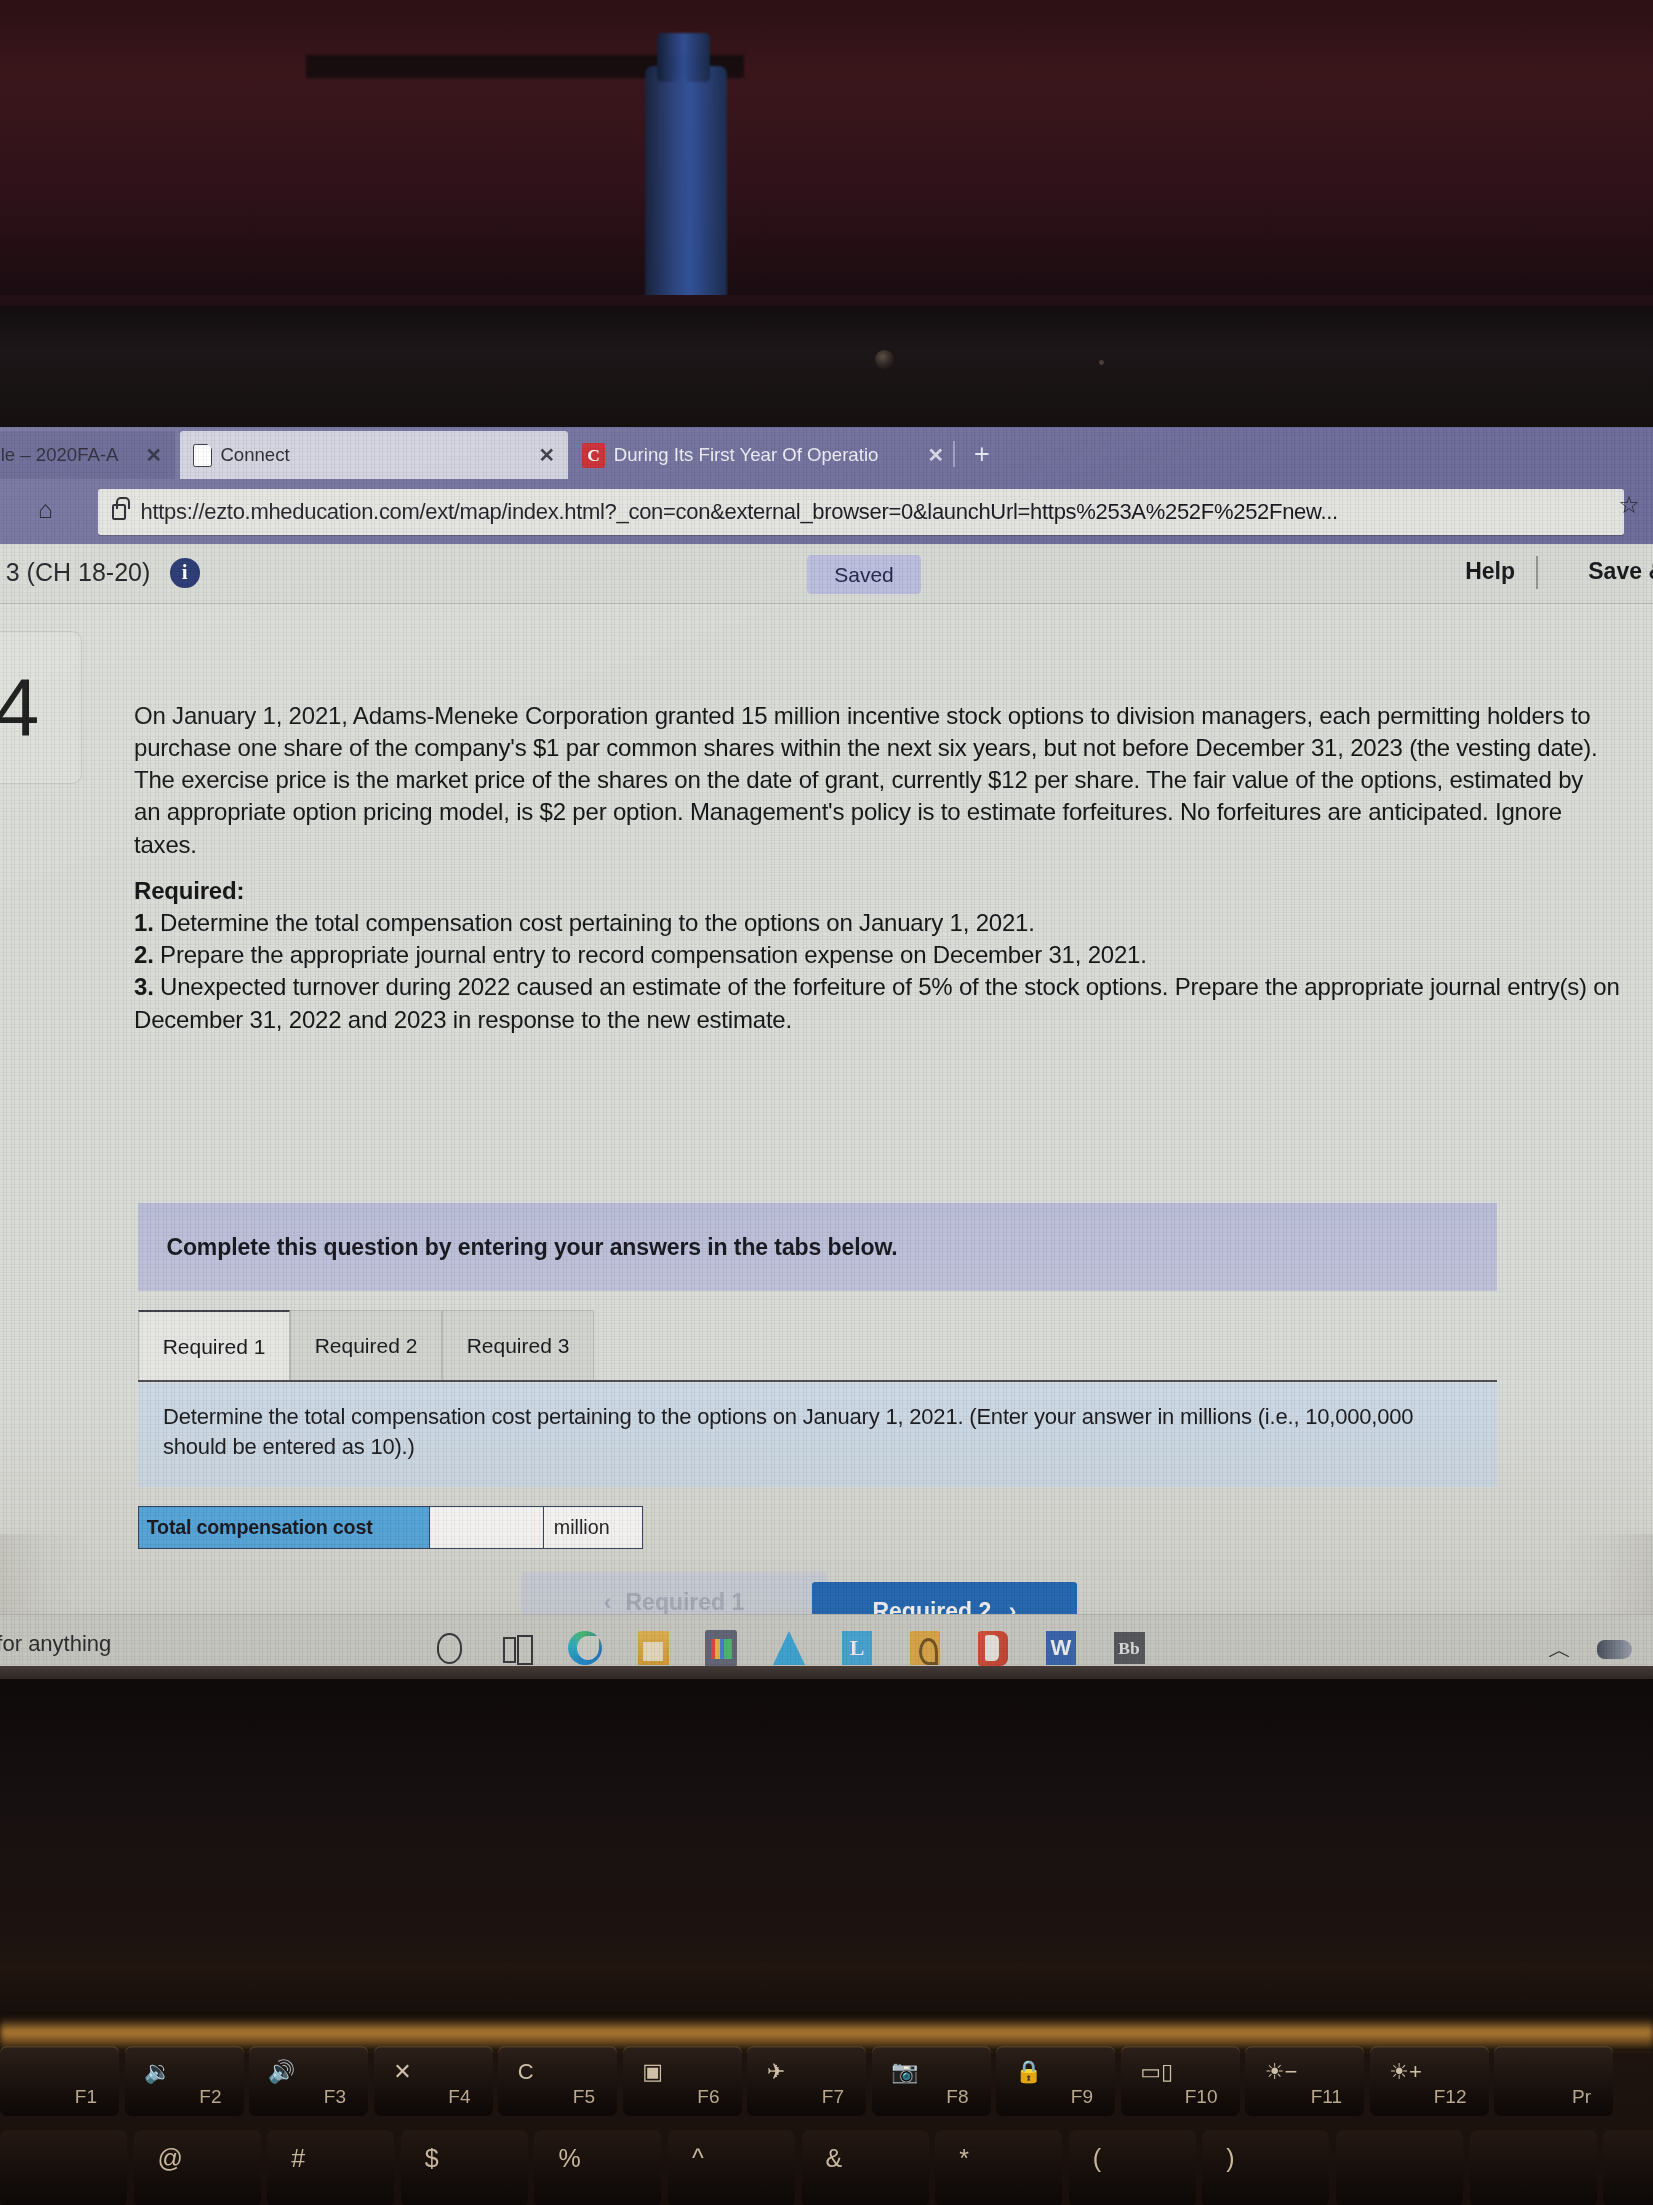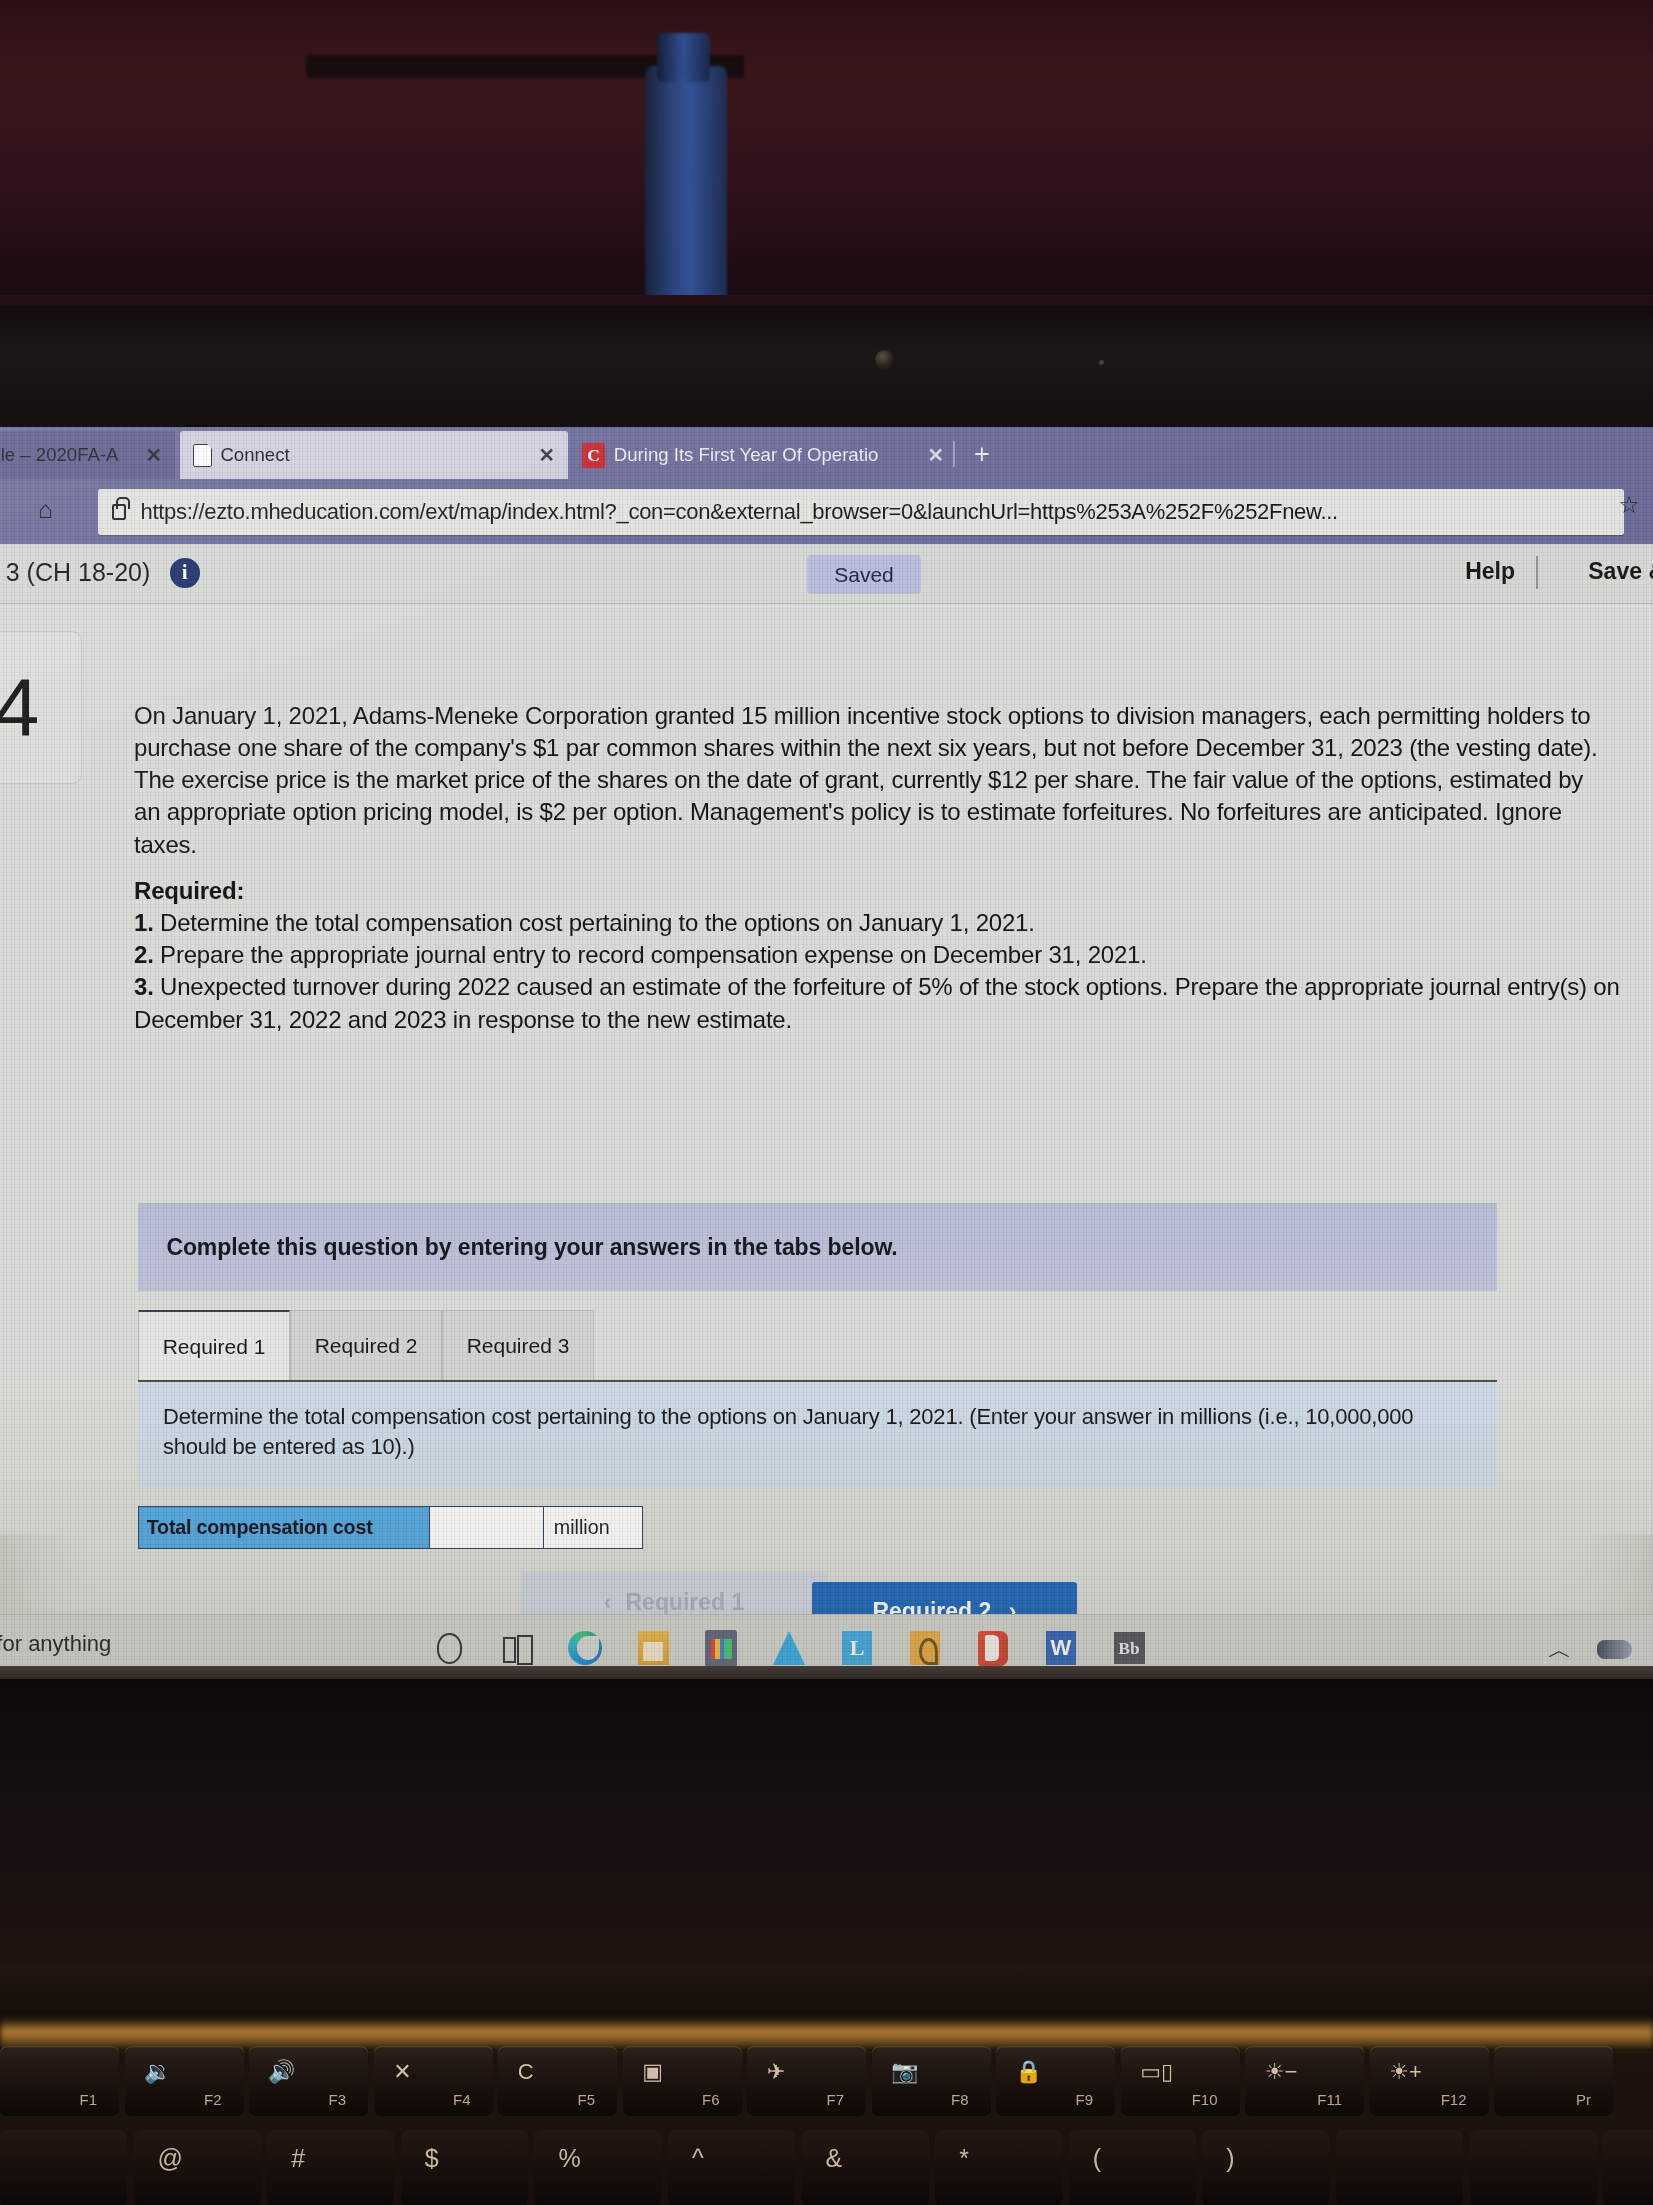--- a/index.html
+++ b/index.html
@@ -292,21 +292,21 @@
     background: linear-gradient(180deg,#2c2019 0%, #150e0b 70%, #0d0807 100%);
     border-radius: 6.6px;
     position:relative;
     box-shadow: inset 0 1.6px 0 rgba(230,170,90,.22);
     flex:none;
   }
   .fkey .glyph {
     position:absolute; left:19.7px; top:13px; font-size:22px; color:#cfbfa6;
   }
   .fkey .lbl {
-    position:absolute; right:22px; bottom:7.7px; font-size:15px; color:#b9a88e;
+    position:absolute; right:22px; bottom:7.7px; font-size:19px; color:#b9a88e;
   }
   .numrow {
     position:absolute; left:0; top:2130px; width:1654px; height:77px;
     display:flex; gap:6.6px;
   }
   .numkey {
     width:127px; height:77px;
     background: linear-gradient(180deg,#241812 0%, #150e0b 60%, #0c0706 100%);
     border-radius: 7.7px; position:relative; flex:none;
   }

